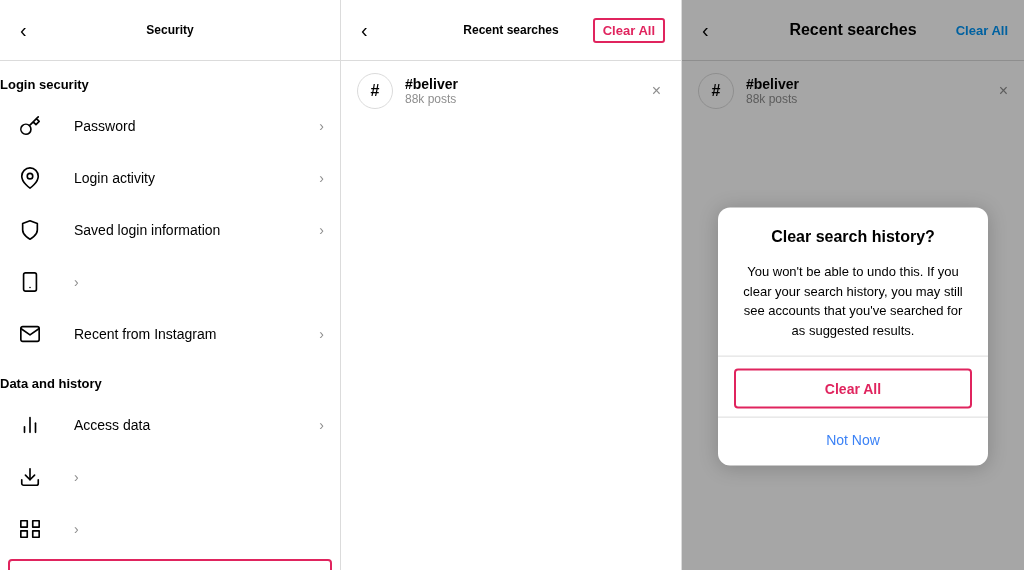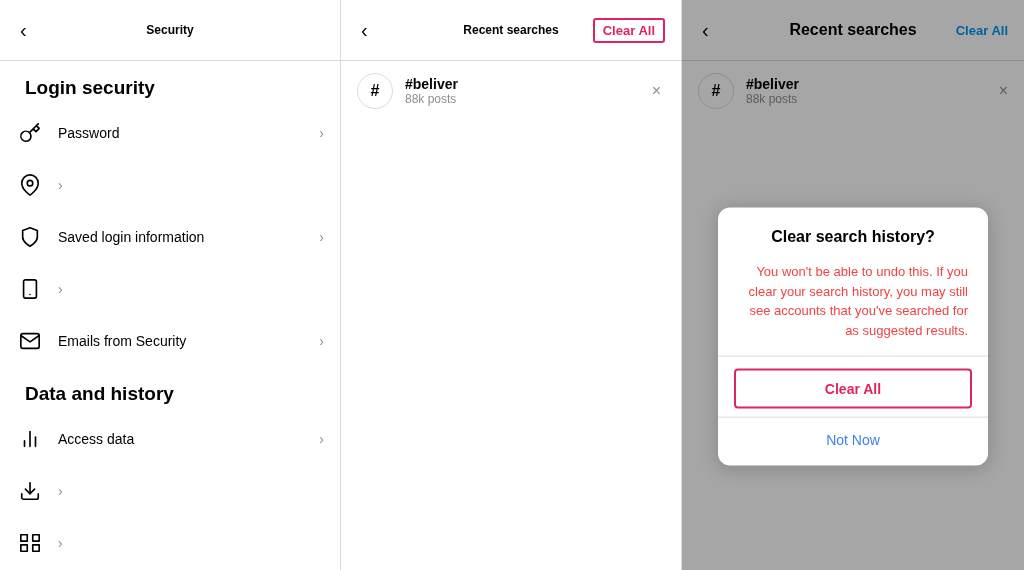--- a/index.html
+++ b/index.html
@@ -38,32 +38,33 @@
       font-size: 20px;
       color: #000;
       padding: 4px;
     }
     .panel-header .title {
       font-size: 12px;
       font-weight: 600;
       color: #000;
     }
     .section-label {
-      font-size: 19px;
+      font-size: 13px;
       font-weight: 700;
       color: #000;
-      padding: 16px 16px 8px 25px;
+      padding: 16px 16px 8px 0;
     }
     .menu-item {
       display: flex;
       align-items: center;
       padding: 12px 16px;
       cursor: pointer;
       border-bottom: none;
       position: relative;
+      gap: 16px;
     }
     .menu-item.highlighted {
       border: 2px solid #e0245e;
       border-radius: 4px;
       margin: 4px 8px;
       padding: 10px 10px;
     }
     .menu-item .icon {
       width: 28px;
       height: 28px;
@@ -266,23 +267,22 @@
       text-align: center;
     }
     .modal-title {
       font-size: 16px;
       font-weight: 700;
       color: #000;
       margin-bottom: 16px;
     }
     .modal-desc {
       font-size: 13px;
-      color: #ef4444;
+      color: #000000;
       line-height: 1.5;
-      text-align: right;
     }
     .modal-divider {
       height: 1px;
       background: #dbdbdb;
     }
     .modal-btn {
       width: 100%;
       padding: 14px;
       background: none;
       border: none;
@@ -332,20 +332,21 @@
     <span class="chevron">›</span>
   </div>
 
   <div class="menu-item">
     <span class="icon">
       <svg width="22" height="22" viewBox="0 0 24 24" fill="none" stroke="#000" stroke-width="1.8" stroke-linecap="round" stroke-linejoin="round">
         <path d="M21 10c0 7-9 13-9 13s-9-6-9-13a9 9 0 0 1 18 0z"></path>
         <circle cx="12" cy="10" r="3"></circle>
       </svg>
     </span>
+    <span class="label">Login activity</span>
     <span class="chevron">›</span>
   </div>
 
   <div class="menu-item">
     <span class="icon">
       <svg width="22" height="22" viewBox="0 0 24 24" fill="none" stroke="#000" stroke-width="1.8" stroke-linecap="round" stroke-linejoin="round">
         <path d="M12 22s8-4 8-10V5l-8-3-8 3v7c0 6 8 10 8 10z"></path>
       </svg>
     </span>
     <span class="label">Saved login information</span>
@@ -362,21 +363,21 @@
     <span class="chevron">›</span>
   </div>
 
   <div class="menu-item">
     <span class="icon">
       <svg width="22" height="22" viewBox="0 0 24 24" fill="none" stroke="#000" stroke-width="1.8" stroke-linecap="round" stroke-linejoin="round">
         <path d="M4 4h16c1.1 0 2 .9 2 2v12c0 1.1-.9 2-2 2H4c-1.1 0-2-.9-2-2V6c0-1.1.9-2 2-2z"></path>
         <polyline points="22,6 12,13 2,6"></polyline>
       </svg>
     </span>
-    <span class="label">Emails from Security</span>
+    <span class="label">Recent from Instagram</span>
     <span class="chevron">›</span>
   </div>
 
   <div class="section-label">Data and history</div>
 
   <div class="menu-item">
     <span class="icon">
       <svg width="22" height="22" viewBox="0 0 24 24" fill="none" stroke="#000" stroke-width="1.8" stroke-linecap="round" stroke-linejoin="round">
         <line x1="18" y1="20" x2="18" y2="10"></line>
         <line x1="12" y1="20" x2="12" y2="4"></line>

